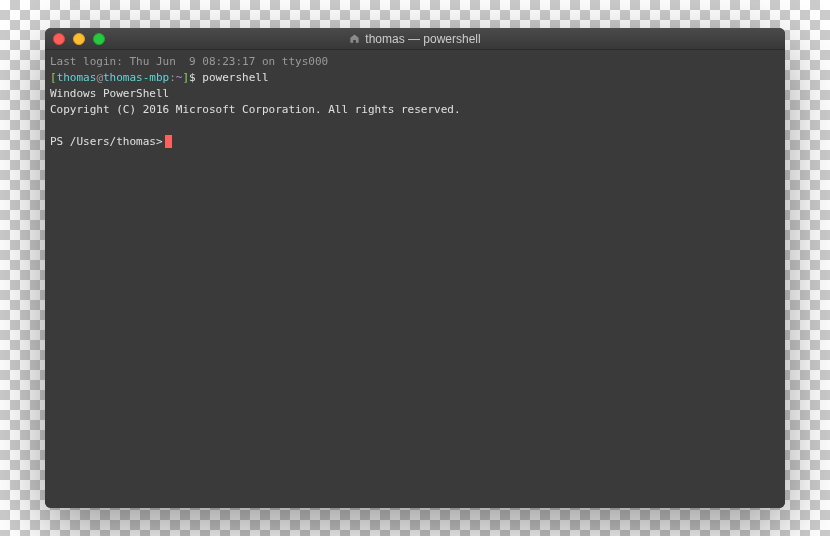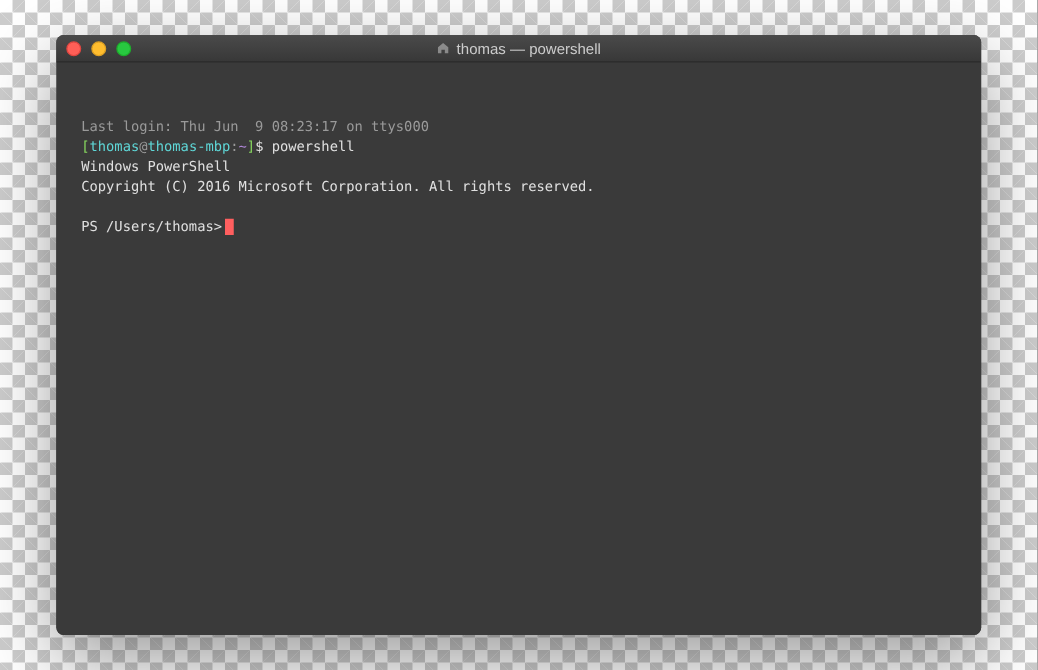--- a/index.html
+++ b/index.html
@@ -21,21 +21,20 @@
     }
     .window {
       width: 740px;
       height: 480px;
       background: #3a3a3a;
       border-radius: 6px;
       overflow: hidden;
       box-shadow: 0 20px 60px rgba(0,0,0,0.4);
       display: flex;
       flex-direction: column;
-      gap: 40px;
     }
     .titlebar {
       height: 22px;
       background: linear-gradient(to bottom, #4a4a4a, #383838);
       display: flex;
       align-items: center;
       position: relative;
       border-bottom: 1px solid #2a2a2a;
     }
     .traffic-lights {
@@ -60,21 +59,21 @@
       width: 11px; height: 11px;
       opacity: 0.7;
     }
     .title-text {
       font-size: 12px;
       color: #ccc;
     }
     .terminal {
       flex: 1;
       background: #3a3a3a;
-      padding: 4px 20px;
+      padding: 4px 5px;
       font-family: "Menlo", "Monaco", "Consolas", monospace;
       font-size: 11px;
       line-height: 1.45;
       color: #d0d0d0;
       white-space: pre;
     }
     .grey { color: #9a9a9a; }
     .cyan { color: #5fd7d7; }
     .green { color: #87d75f; }
     .white { color: #e0e0e0; }

